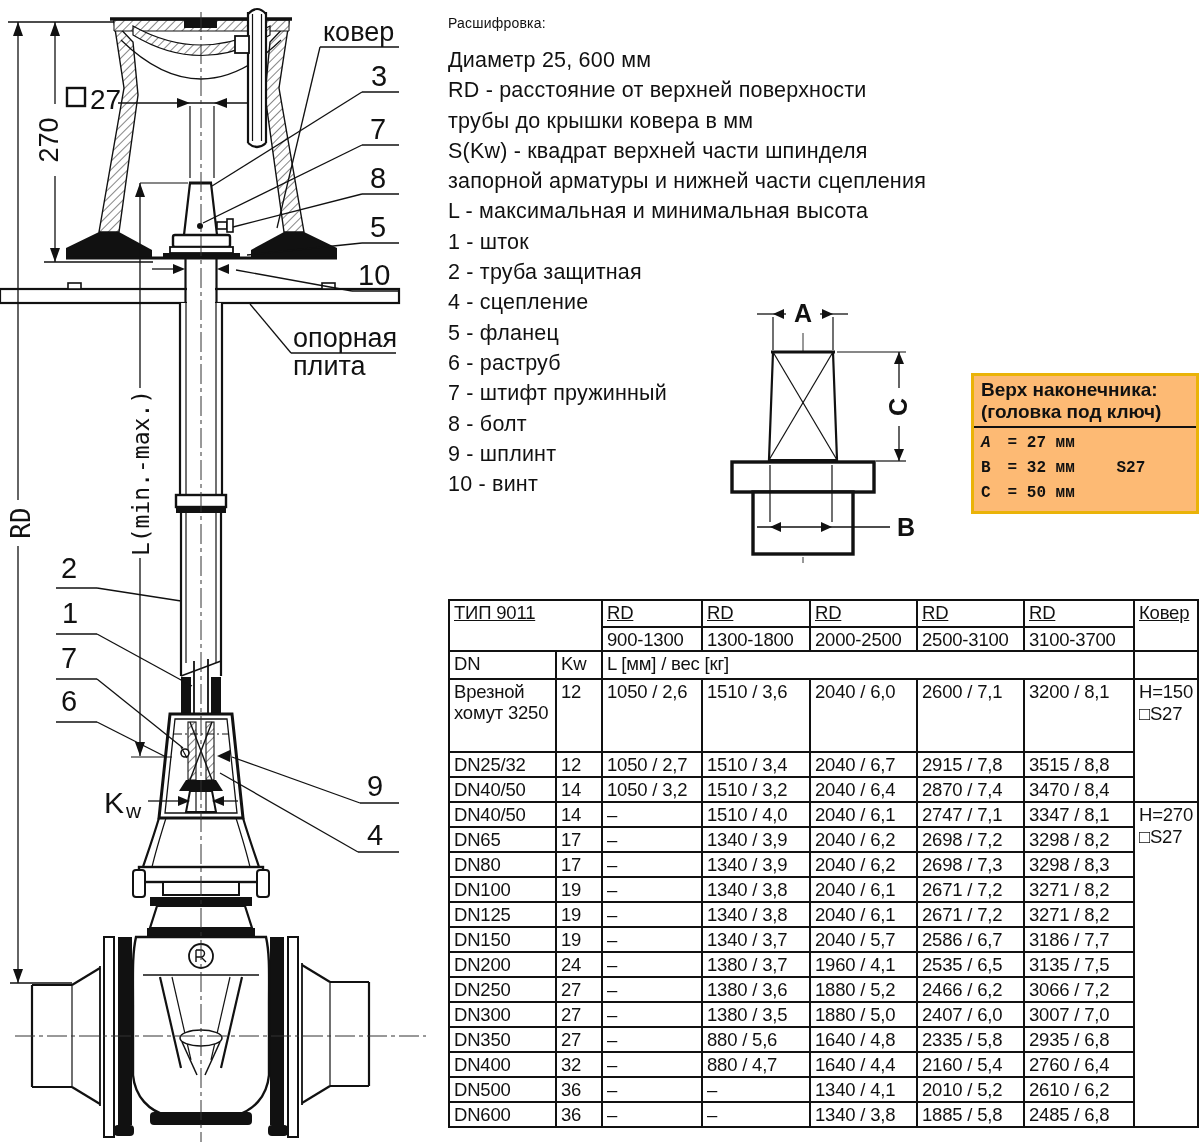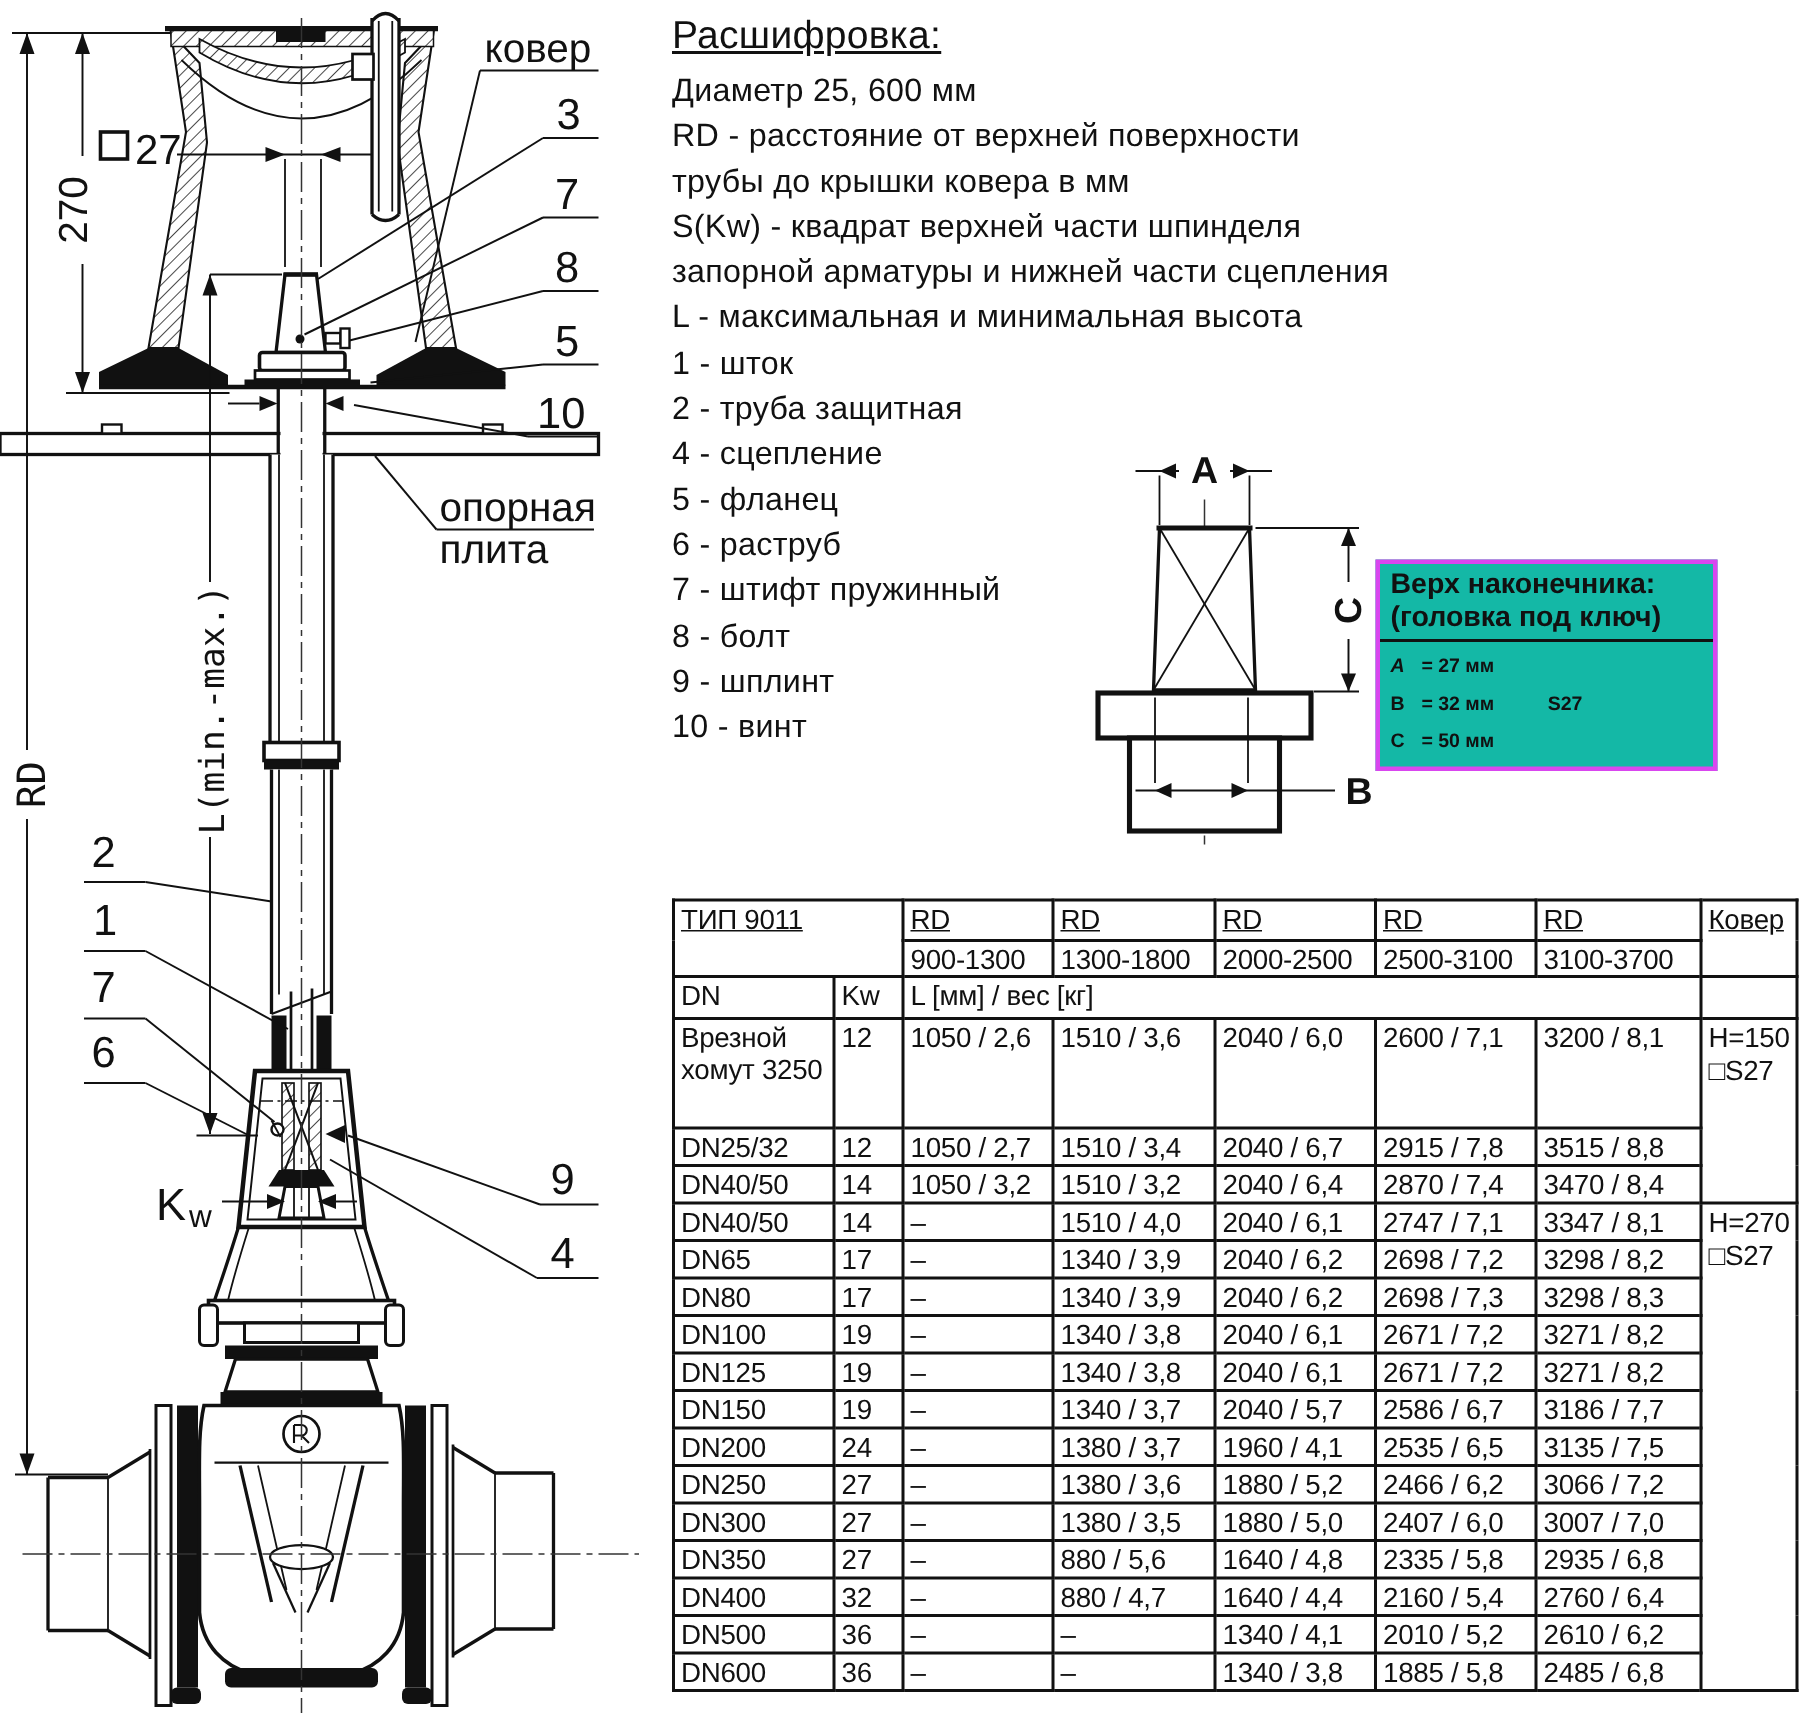--- a/index.html
+++ b/index.html
@@ -17,28 +17,28 @@
   .fb{fill:#111;stroke:none}
   .ah{fill:#111;stroke:none}
   .dim{stroke:#111;stroke-width:1.3;fill:none}
   .ld{stroke:#111;stroke-width:1.3;fill:none}
   .cl{stroke:#333;stroke-width:1;fill:none;stroke-dasharray:20 4 4 4}
   .dsh{stroke:#111;stroke-width:1;fill:none;stroke-dasharray:8 3 2 3}
   text{fill:#111;font-family:"Liberation Sans", sans-serif;}
   .mono{font-family:"DejaVu Sans Mono", monospace;}
   
   .legend{position:absolute;left:448px;top:10px;width:575px;}
-  .legend-title{font-size:26px;line-height:26px;margin-bottom:9px;letter-spacing:.2px;text-decoration:underline;}
+  .legend-title{font-size:14px;line-height:26px;margin-bottom:9px;letter-spacing:.2px;}
   .legend-lines div{font-size:21.5px;line-height:30.3px;letter-spacing:.2px;white-space:nowrap;}
   
-  .spec-box{position:absolute;left:917px;top:373px;width:222px;border:3px solid #d946ef;background:#14b8a6;}
+  .spec-box{position:absolute;left:971px;top:373px;width:222px;border:3px solid #eab308;background:#fdba74;}
   .spec-title{font-weight:bold;font-size:19px;line-height:22px;padding:3px 7px;white-space:nowrap;}
   .spec-div{border-top:2.5px solid #111;}
   .spec-rows{padding:3px 7px 5px 7px;}
-  .spec-row{font-weight:bold;font-size:13px;line-height:25px;white-space:nowrap;}
+  .spec-row{font-weight:bold;font-size:16px;line-height:25px;white-space:nowrap;font-family:Liberation Mono, monospace;}
   .spec-row .letter{display:inline-block;min-width:17px;}
   .spec-row:first-child .letter{font-style:italic;}
   .spec-row .tag{margin-left:32px;}
   
   .spec-table{position:absolute;left:448px;top:599px;border-collapse:collapse;table-layout:fixed;background:#fff;}
   .spec-table td{border:2px solid #111;font-size:18.5px;letter-spacing:-0.2px;
     padding:1px 4px 0 4px;vertical-align:top;line-height:21px;white-space:nowrap;overflow:hidden;}
   .spec-table tr{height:25px;}
   .spec-table tr.hr1{height:27px;text-decoration:underline;}
   .spec-table tr.hr2{height:24px;}

